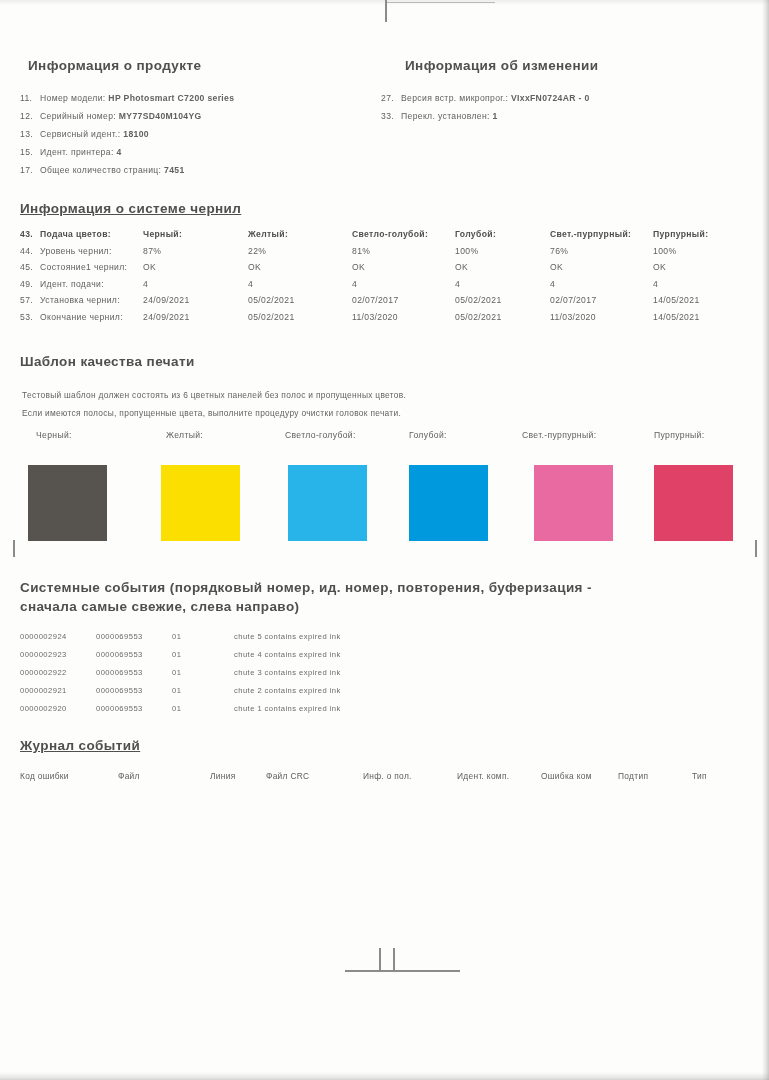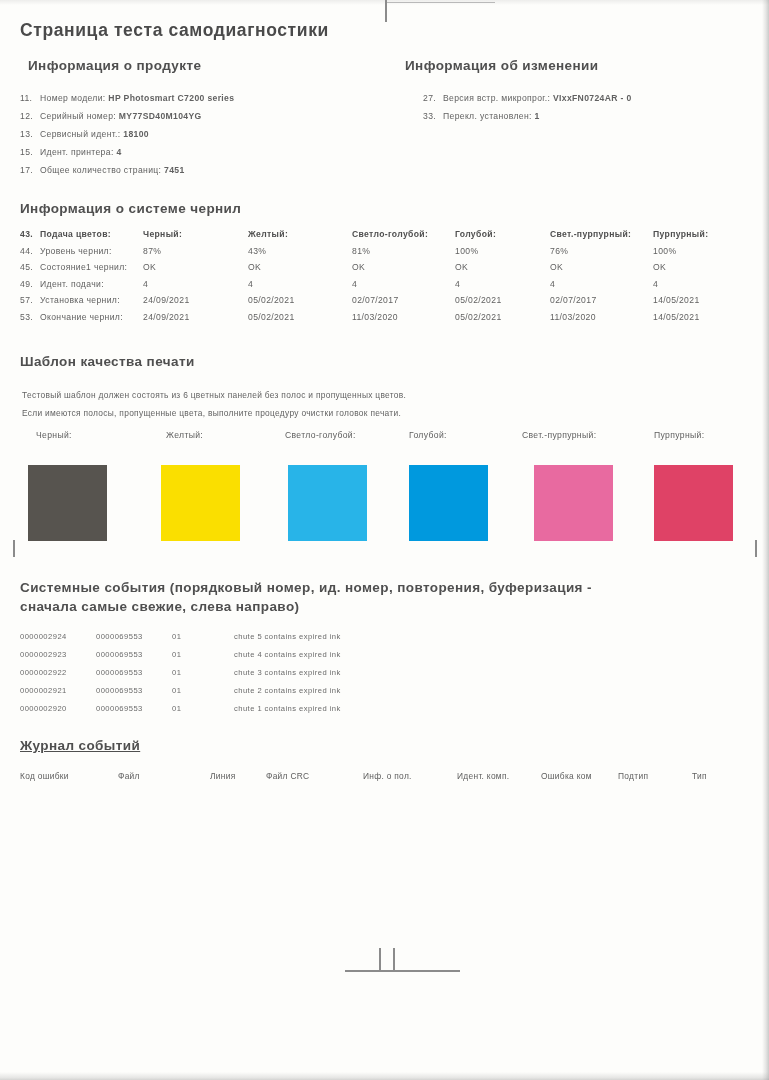--- a/index.html
+++ b/index.html
@@ -74,26 +74,26 @@
     letter-spacing: 0.35px;
     white-space: nowrap;
     color: #616161;
   }
   .idx { display: inline-block; width: 20px; }
 
   
   #product-info { left: 20px; top: 57px; padding-left: 8px; }
   #change-info  { left: 381px; top: 57px; padding-left: 24px; }
   .prod-row { left: 20px; }
-  .chg-row  { left: 381px; margin-left: 42px; }
+  .chg-row  { left: 381px; }
   .kv-key   { display: inline-block; }
   .kv-val   { display: inline-block; font-weight: bold; }
 
   
-  #ink-info { left: 20px; top: 200px; }
+  #ink-info { left: 20px; top: 200px; text-decoration: underline; }
   .ink-table {
     position: absolute;
     left: 20px; top: 229px;
     font-size: 8.6px;
     letter-spacing: 0.35px;
     color: #616161;
     border-collapse: collapse;
   }
   .ink-table td {
     padding: 0 0 6.6px 0;
@@ -166,21 +166,20 @@
   <div class="edge-bottom"></div>
 
   <div class="reg reg-top-h"></div>
   <div class="reg reg-top-v"></div>
   <div class="reg reg-left"></div>
   <div class="reg reg-right"></div>
   <div class="reg reg-bot-h"></div>
   <div class="reg reg-bot-v1"></div>
   <div class="reg reg-bot-v2"></div>
 
-  <h1 class="title">Страница теста самодиагностики</h1>
 
   <h2 class="section" id="product-info">Информация о продукте</h2>
 
   <div class="row prod-row" style="top:93px">
     <span class="idx">11.</span><span class="kv-key">Номер модели:</span>&nbsp;<span class="kv-val">HP  Photosmart  C7200  series</span>
   </div>
   <div class="row prod-row" style="top:111px">
     <span class="idx">12.</span><span class="kv-key">Серийный  номер:</span>&nbsp;<span class="kv-val">MY77SD40M104YG</span>
   </div>
   <div class="row prod-row" style="top:129px">
@@ -211,21 +210,21 @@
       <td class="c-0">Черный:</td>
       <td class="c-1">Желтый:</td>
       <td class="c-2">Светло-голубой:</td>
       <td class="c-3">Голубой:</td>
       <td class="c-4">Свет.-пурпурный:</td>
       <td>Пурпурный:</td>
     </tr>
     <tr>
       <td class="c-lbl"><span class="idx">44.</span><span>Уровень чернил:</span></td>
       <td class="c-0">87%</td>
-      <td class="c-1">43%</td>
+      <td class="c-1">22%</td>
       <td class="c-2">81%</td>
       <td class="c-3">100%</td>
       <td class="c-4">76%</td>
       <td>100%</td>
     </tr>
     <tr>
       <td class="c-lbl"><span class="idx">45.</span><span>Состояние1 чернил:</span></td>
       <td class="c-0">OK</td>
       <td class="c-1">OK</td>
       <td class="c-2">OK</td>

